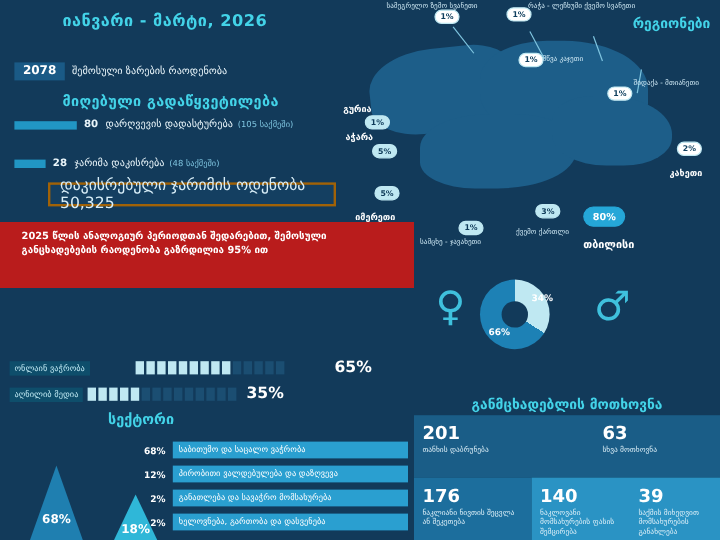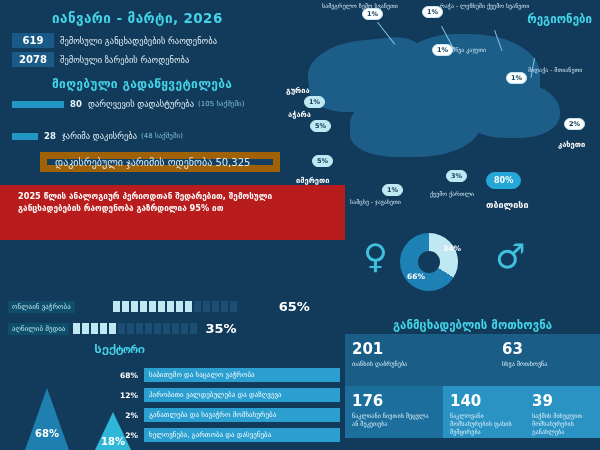--- a/index.html
+++ b/index.html
@@ -30,22 +30,22 @@
   .bar-h { background:#2196c4; height:7px; margin-right:6px; }
 
   .section-head {
     position:absolute; font-size:12px; font-weight:bold; color:#43d3e8;
     letter-spacing:0.3px;
   }
   .subnote { color:#7fc5e0; font-size:7px; }
 
   .divider-box {
     position:absolute; left:40px; top:152px; width:240px; height:20px;
-    border:7px solid #a16207; display:flex; align-items:center; padding-left:8px;
-    font-size:10px; color:#d8eef8; background:#143f61;
+    border:2px solid #a16207; display:flex; align-items:center; padding-left:8px;
+    font-size:13px; color:#d8eef8; background:#143f61;
   }
 
   
   #callout {
     left:0; top:185px; width:345px; height:55px;
     background:#b91c1c;
     padding:6px 10px 0 18px;
   }
   #callout p {
     margin:0; font-size:8.2px; line-height:1.45; font-weight:bold; color:#ffffff;
@@ -72,21 +72,21 @@
     margin-right:4px; white-space:nowrap;
   }
   .seg-track { display:flex; align-items:center; }
   .seg { width:7px; height:11px; background:#bfe8f2; margin-right:2px; }
   .seg.off { background:#1b4e72; }
   .pct { font-size:13px; font-weight:bold; color:#ffffff; margin-left:6px; }
 
   
   #sector { left:0; top:340px; width:345px; height:110px; }
   .sector-title {
-    position:absolute; right:200px; top:2px; font-size:12px; font-weight:bold; color:#43d3e8;font-family:Liberation Mono, monospace;
+    position:absolute; right:200px; top:2px; font-size:12px; font-weight:bold; color:#43d3e8;
   }
   .srow { position:absolute; display:flex; align-items:center; }
   .spct {
     width:26px; font-size:7.5px; font-weight:bold; color:#ffffff; text-align:right;
     margin-right:6px;
   }
   .sband { background:#2a9fd0; height:14px; display:flex; align-items:center; padding-left:5px; }
   .sband span { font-size:7px; color:#ffffff; white-space:nowrap; }
 
   
@@ -111,39 +111,35 @@
     font-size:6.5px; font-weight:bold; padding:1px 4px; white-space:nowrap;
     border:1px solid #bfe8f2;
   }
   .pin.big { background:#25a7d8; color:#ffffff; font-size:8px; border-color:#25a7d8; }
   .pin.mid { background:#bfe8f2; color:#0f3b59; }
   .maplabel { position:absolute; font-size:6px; color:#cfe9f5; white-space:nowrap; }
   .maplabel.name { color:#ffffff; font-weight:bold; font-size:7.5px; }
   .leader { position:absolute; background:#7fc5e0; height:1px; transform-origin:0 0; }
 
   
-  #tiles { left:345px; top:318px; width:255px; height:120px;padding-left:24px; }
+  #tiles { left:345px; top:330px; width:255px; height:120px;padding-left:24px; }
   .tiles-title {
     position:absolute; left:0; top:0; width:255px; text-align:center;
     font-size:11.5px; font-weight:bold; color:#43d3e8;
   }
   .tile { position:absolute; padding:6px 7px; }
   .tile .big { font-size:15px; font-weight:bold; color:#ffffff; display:block; }
   .tile .cap { font-size:6.2px; color:#dff1f9; display:block; line-height:1.3; margin-top:2px; }
 </style>
 </head>
 <body>
 
 <div class="panel" id="top-left">
   <div class="title-main">იანვარი - მარტი, 2026</div>
 
-  <div class="row" style="left:12px; top:33px;">
-    <div class="numbox">619</div>
-    <div class="rowlabel">შემოსული განცხადებების რაოდენობა</div>
-  </div>
   <div class="row" style="left:12px; top:52px;">
     <div class="numbox">2078</div>
     <div class="rowlabel">შემოსული ზარების რაოდენობა</div>
   </div>
 
   <div class="section-head" style="left:52px; top:77px;">მიღებული გადაწყვეტილება</div>
 
   <div class="row" style="left:12px; top:99px;">
     <div class="bar-h" style="width:52px;"></div>
     <div class="rowlabel" style="width:18px;font-weight:bold;">80</div>

